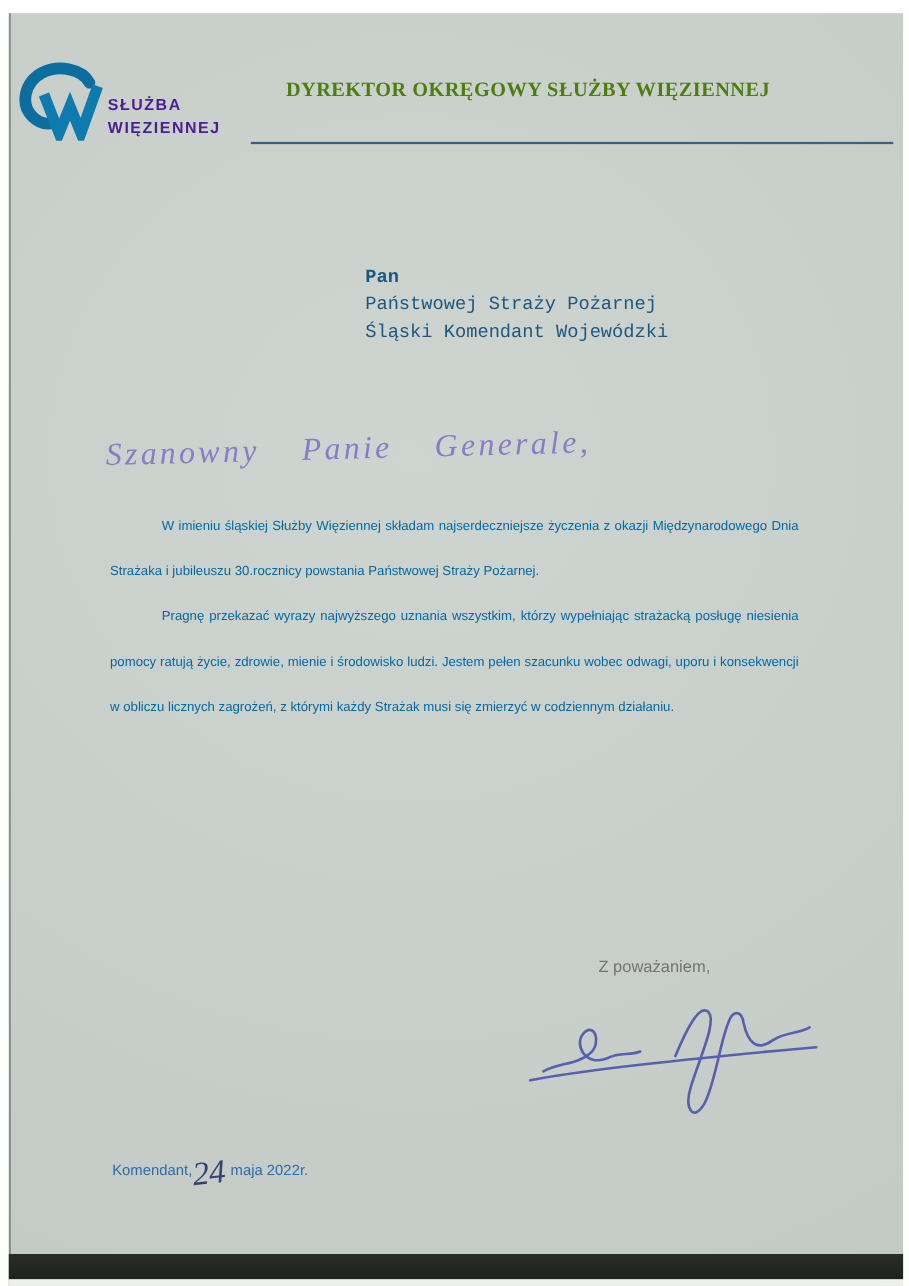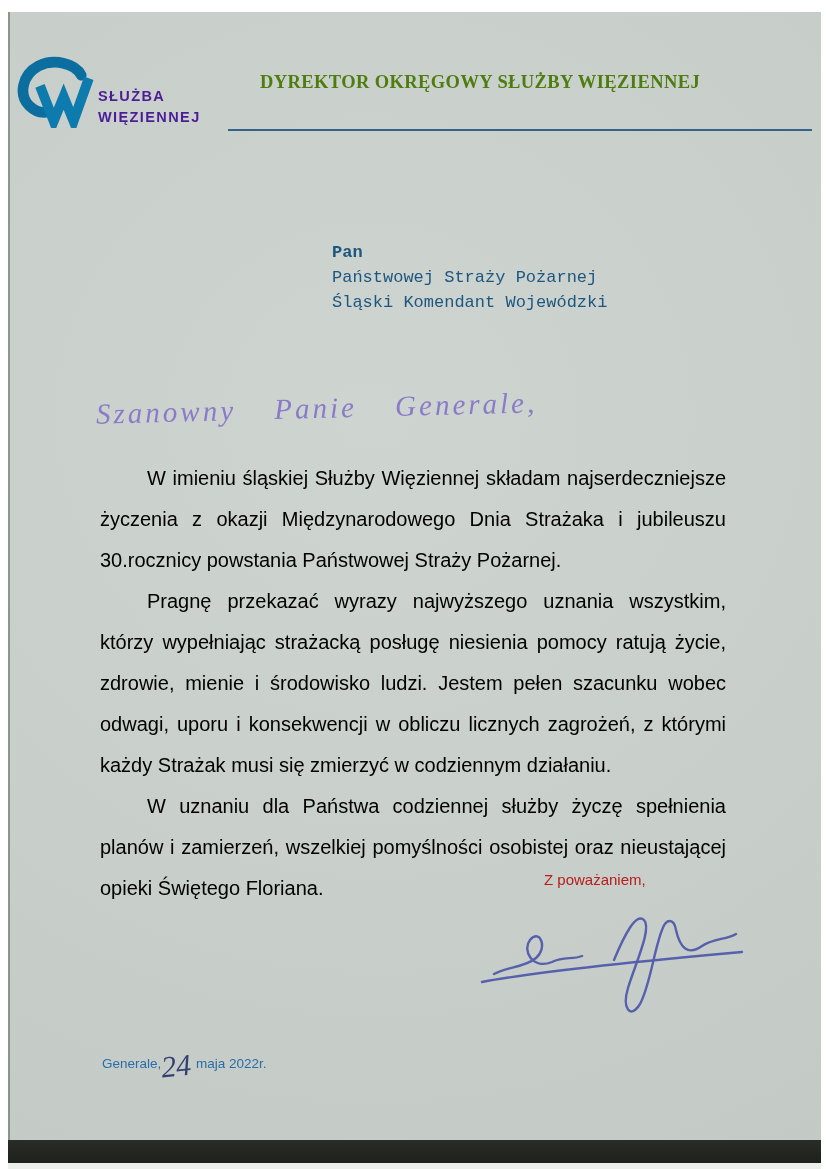--- a/index.html
+++ b/index.html
@@ -74,29 +74,29 @@
     font-family: "Liberation Serif", serif;
     font-style: italic; font-size: 29px;
     letter-spacing: 3px; word-spacing: 28px;
     transform: rotate(-1.5deg);
     white-space: nowrap;
   }
 
   
   .body-text {
     position: absolute; left: 100px; top: 458px; width: 626px;
-    color: #000000;
-    font-size: 20px; line-height: 41px;
+    color: #0369a1;
+    font-size: 12px; line-height: 41px;
     text-align: justify;
   }
   .body-text p { margin: 0; text-indent: 47px; }
 
   .closing {
     position: absolute; left: 544px; top: 871px;
-    color: #b91c1c; font-size: 15px;
+    color: #737373; font-size: 15px;
   }
 
   .signature-svg {
     position: absolute; left: 478px; top: 898px;
     width: 272px; height: 138px;
   }
 
   
   .date-line {
     position: absolute; left: 102px; top: 1056px;
@@ -140,32 +140,31 @@
   <div class="b">Pan</div>
   <div>Państwowej Straży Pożarnej</div>
   <div>Śląski Komendant Wojewódzki</div>
 </div>
 
 <div class="salutation">Szanowny Panie Generale,</div>
 
 <div class="body-text">
   <p>W imieniu śląskiej Służby Więziennej składam najserdeczniejsze życzenia z okazji Międzynarodowego Dnia Strażaka i jubileuszu 30.rocznicy powstania Państwowej Straży Pożarnej.</p>
   <p>Pragnę przekazać wyrazy najwyższego uznania wszystkim, którzy wypełniając strażacką posługę niesienia pomocy ratują życie, zdrowie, mienie i środowisko ludzi. Jestem pełen szacunku wobec odwagi, uporu i konsekwencji w obliczu licznych zagrożeń, z którymi każdy Strażak musi się zmierzyć w codziennym działaniu.</p>
-  <p>W uznaniu dla Państwa codziennej służby życzę spełnienia planów i zamierzeń, wszelkiej pomyślności osobistej oraz nieustającej opieki Świętego Floriana.</p>
 </div>
 
 <div class="closing">Z poważaniem,</div>
 
 <svg class="signature-svg" viewBox="0 0 272 138">
   <g fill="none" stroke="#4a55ab" stroke-width="2.4" stroke-linecap="round" opacity="0.9">
     <path d="M4,84 C46,76 130,66 264,54"></path>
     <path d="M16,76 C30,68 46,70 58,60 C70,50 62,30 52,42 C44,52 54,72 74,64 C86,58 94,62 104,58"></path>
     <path d="M136,62 C146,38 158,14 166,22 C174,30 158,64 150,90 C144,110 152,122 162,106 C172,88 176,52 184,32 C188,20 196,20 198,32 C202,50 210,58 224,48 C236,40 248,42 258,36"></path>
   </g>
 </svg>
 
 <div class="date-line">
-  <span>Generale,</span><span class="day">24</span>
+  <span>Komendant,</span><span class="day">24</span>
   <span>maja 2022r.</span>
 </div>
 
 <div class="scan-bottom-band"></div>
 <div class="scan-bottom-light"></div>
 
 </body></html>

